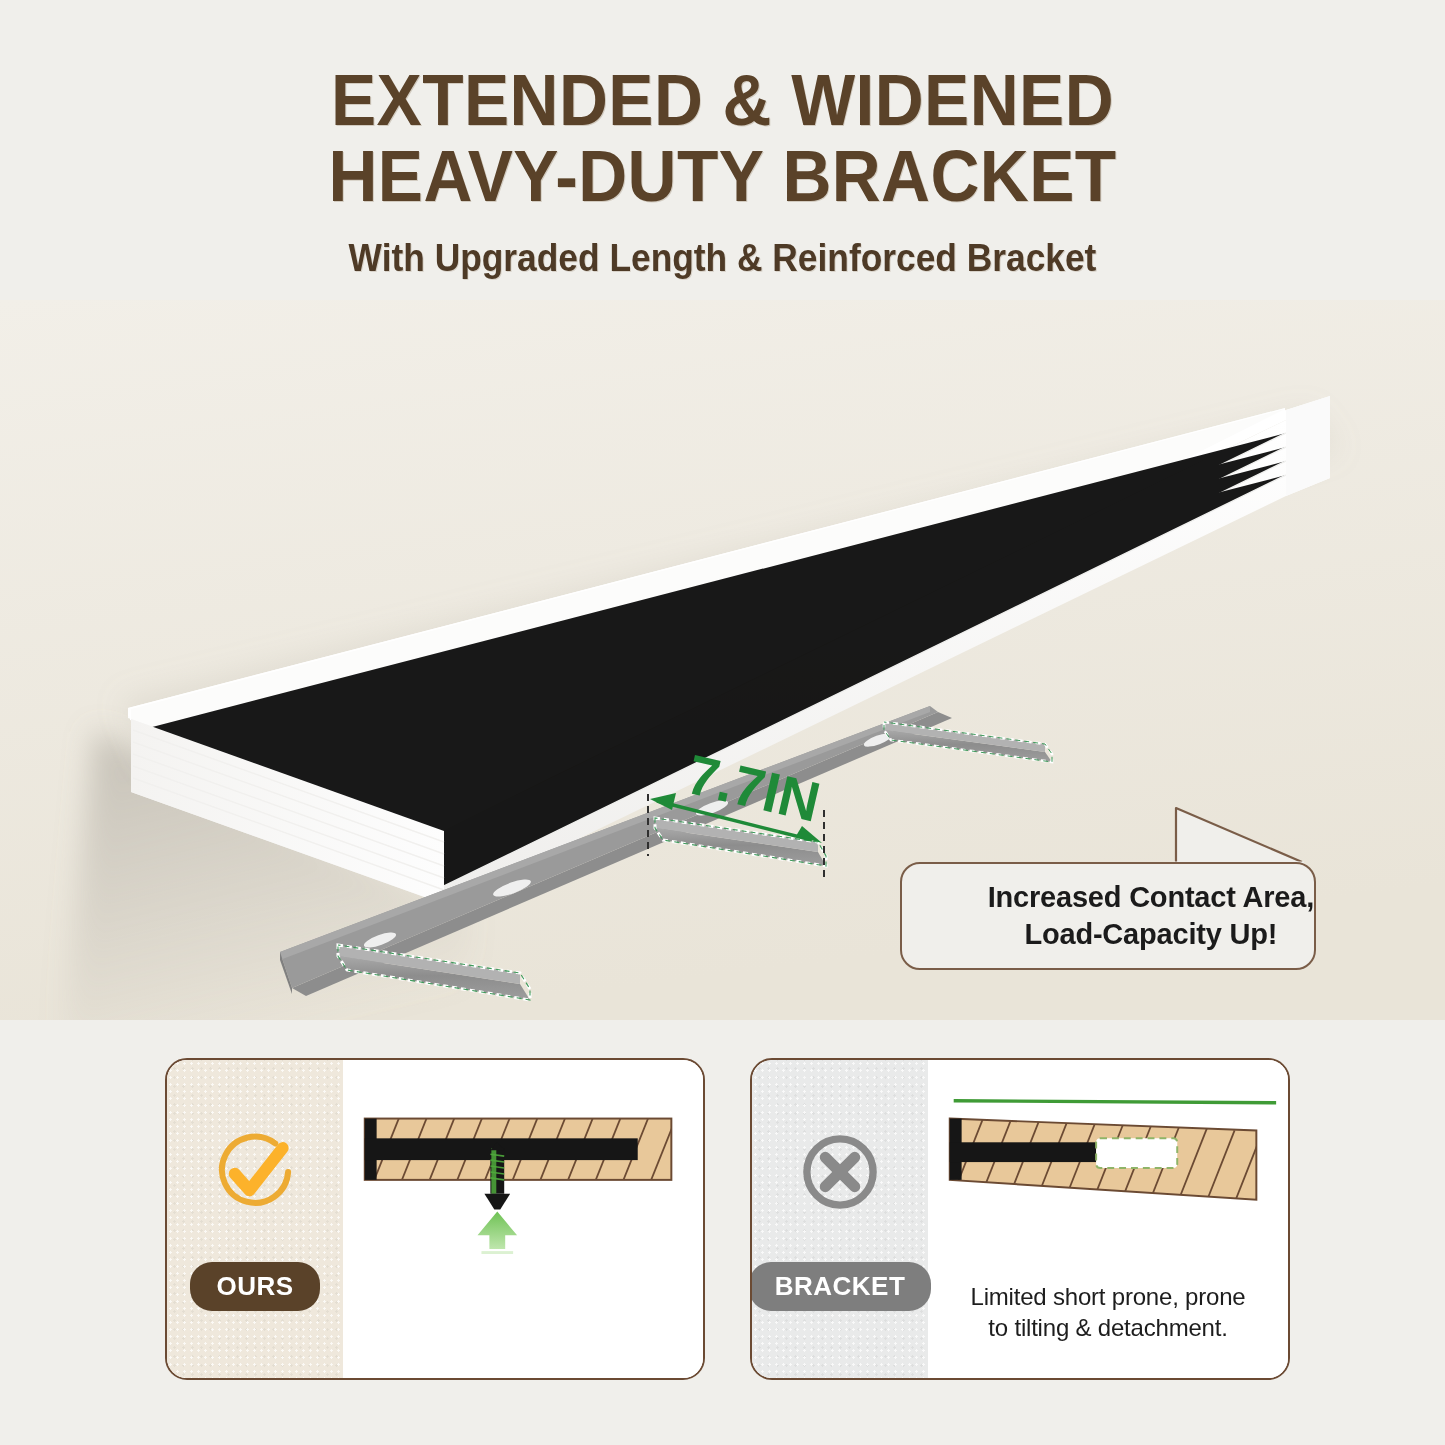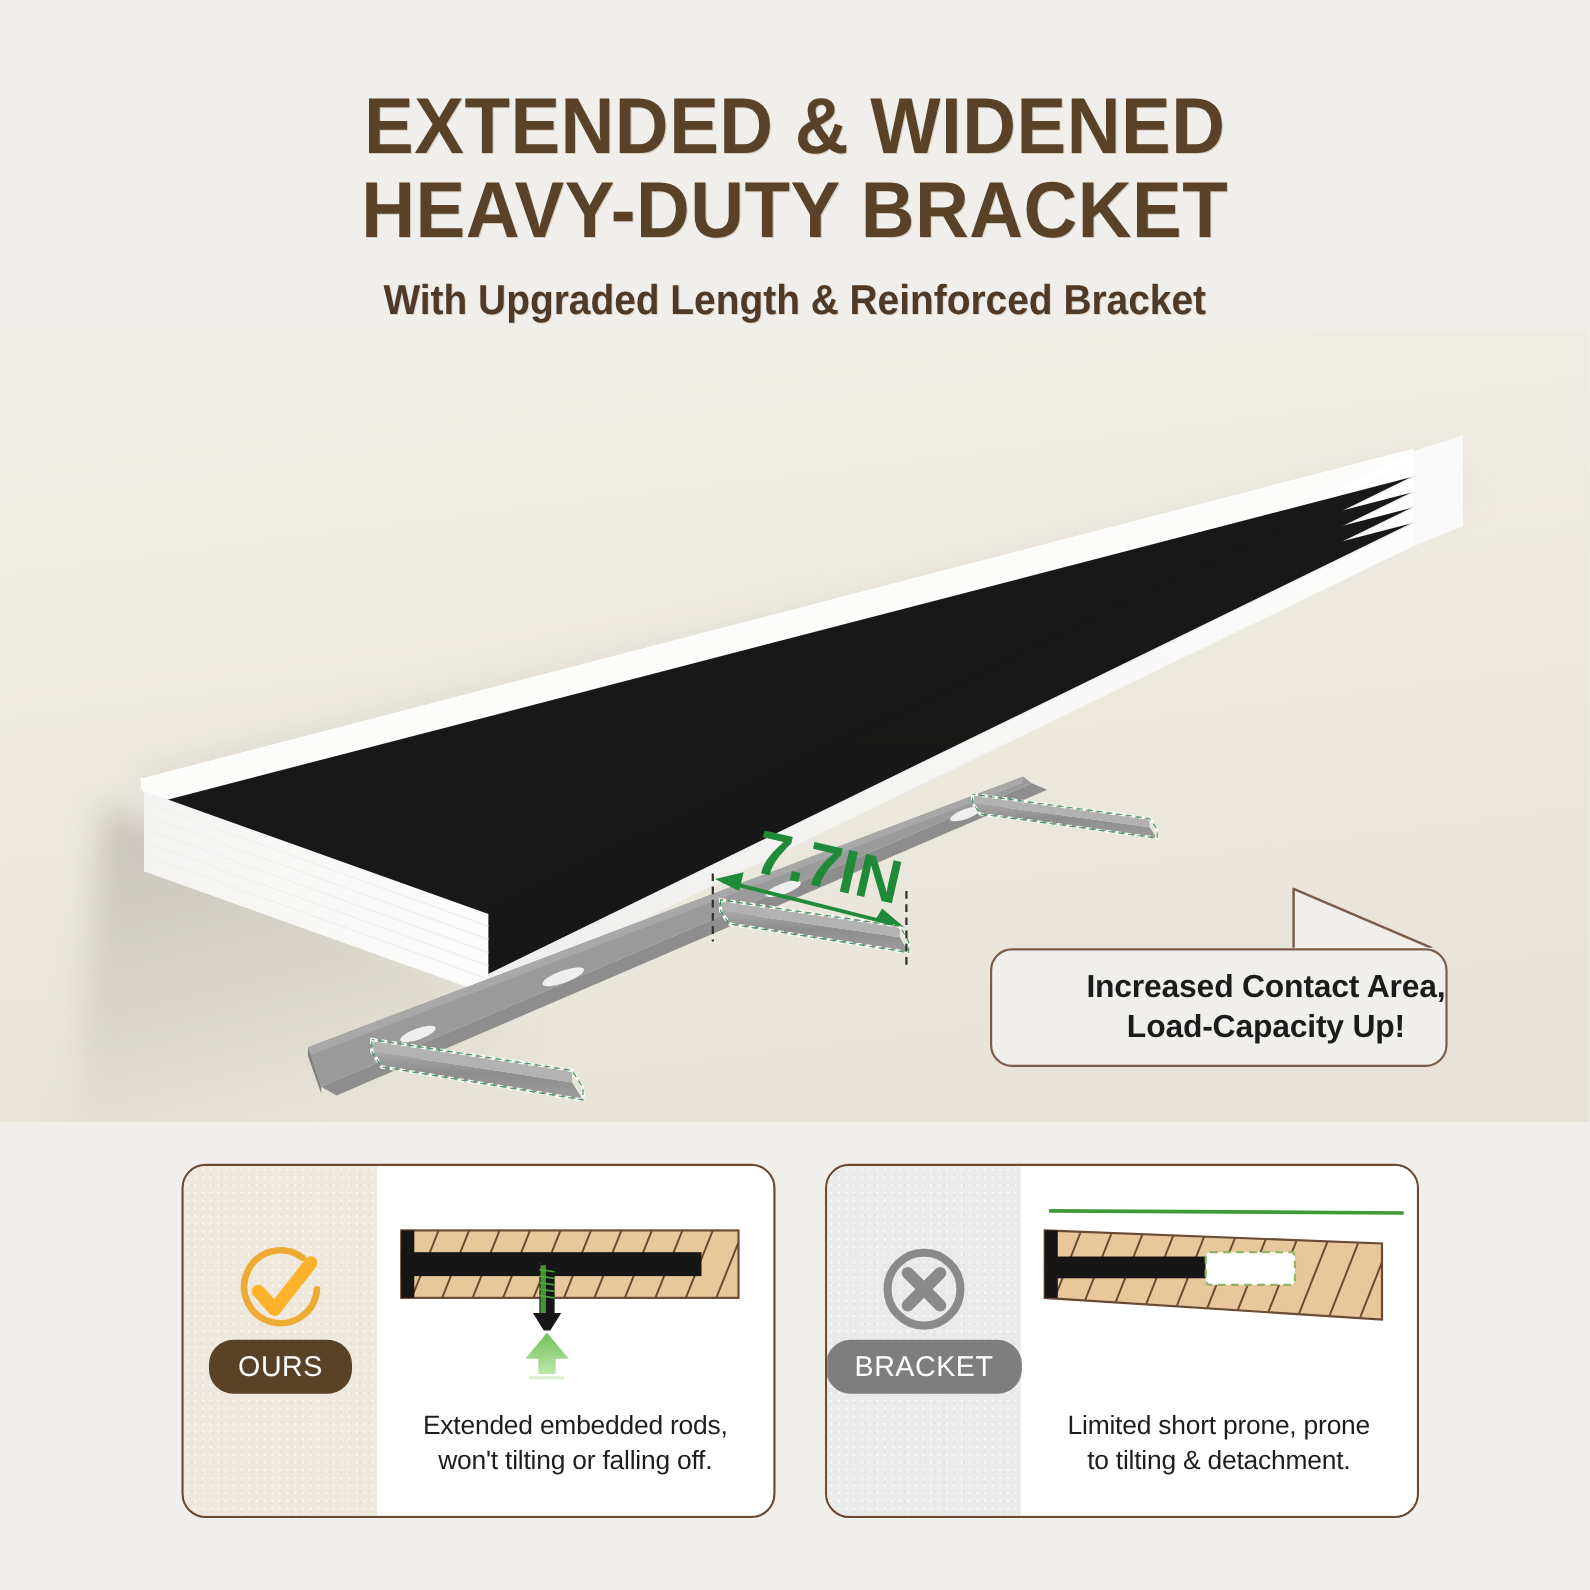--- a/index.html
+++ b/index.html
@@ -9,21 +9,20 @@
     font-family:"Liberation Sans",sans-serif;
     overflow:hidden;
     position:relative;
   }
   #stage{position:relative;width:1445px;height:1445px;overflow:hidden;}
 
   
   .headline{
     position:absolute;left:0;top:62px;width:1445px;
     text-align:center;
-    margin-top:15px;
   }
   .h-line{
     font-weight:bold;
     color:#5a4229;
     letter-spacing:.5px;
     line-height:1.06;
     font-size:72px;
     transform:scaleX(.94);
     text-shadow:1px 1px 0 rgba(120,95,65,.25);
   }
@@ -78,23 +77,23 @@
   .card-left::after{
     content:"";position:absolute;inset:0;
     background-image:radial-gradient(rgba(255,255,255,.85) 1px,transparent 1.4px),
                      radial-gradient(rgba(0,0,0,.05) 1px,transparent 1.4px);
     background-size:7px 7px,9px 9px;
     background-position:0 0,3px 4px;
     opacity:.85;pointer-events:none;
   }
   .mark-icon{position:relative;margin-top:66px;width:92px;height:92px;z-index:2;}
   .pill{
-    position:relative;z-index:2;
+    position:relative;z-index:2;margin-top:44px;
     padding:9px 26px;border-radius:22px;
-    color:#fff;font-weight:normal;font-size:26px;letter-spacing:.5px;
+    color:#fff;font-weight:bold;font-size:26px;letter-spacing:.5px;
   }
   .ours .pill{background:#5a4229;}
   .others .pill{background:#7e7e7e;}
 
   .card-right{
     position:absolute;left:176px;top:0;right:0;bottom:0;
     background:#fff;
   }
   .diagram{position:absolute;left:0;top:24px;width:100%;height:170px;}
   .card-caption{
@@ -299,24 +298,20 @@
             </g>
             <polygon points="143,110 169,110 159,126 153,126" fill="#161616"></polygon>
             <polygon points="149,66 156,58 163,66" fill="#161616"></polygon>
           </g>
 
           <g>
             <polygon points="156,128 176,152 164,152 164,166 148,166 148,152 136,152" fill="url(#grnArrowA)"></polygon>
             <rect x="140" y="168" width="32" height="5" fill="#bfe6ad" opacity="0.55"></rect>
           </g>
         </svg>
-        <div class="card-caption">
-          <div>Extended embedded rods,</div>
-          <div>won't tilting or falling off.</div>
-        </div>
       </div>
     </div>
 
     <div class="card others">
       <div class="card-left">
         <svg class="mark-icon" viewBox="0 0 100 100" xmlns="http://www.w3.org/2000/svg">
           <circle cx="50" cy="50" r="36" fill="none" stroke="#8a8a8a" stroke-width="8"></circle>
           <path d="M 34 34 L 66 66 M 66 34 L 34 66" stroke="#8a8a8a" stroke-width="12" stroke-linecap="round"></path>
         </svg>
         <div class="pill">BRACKET</div>

